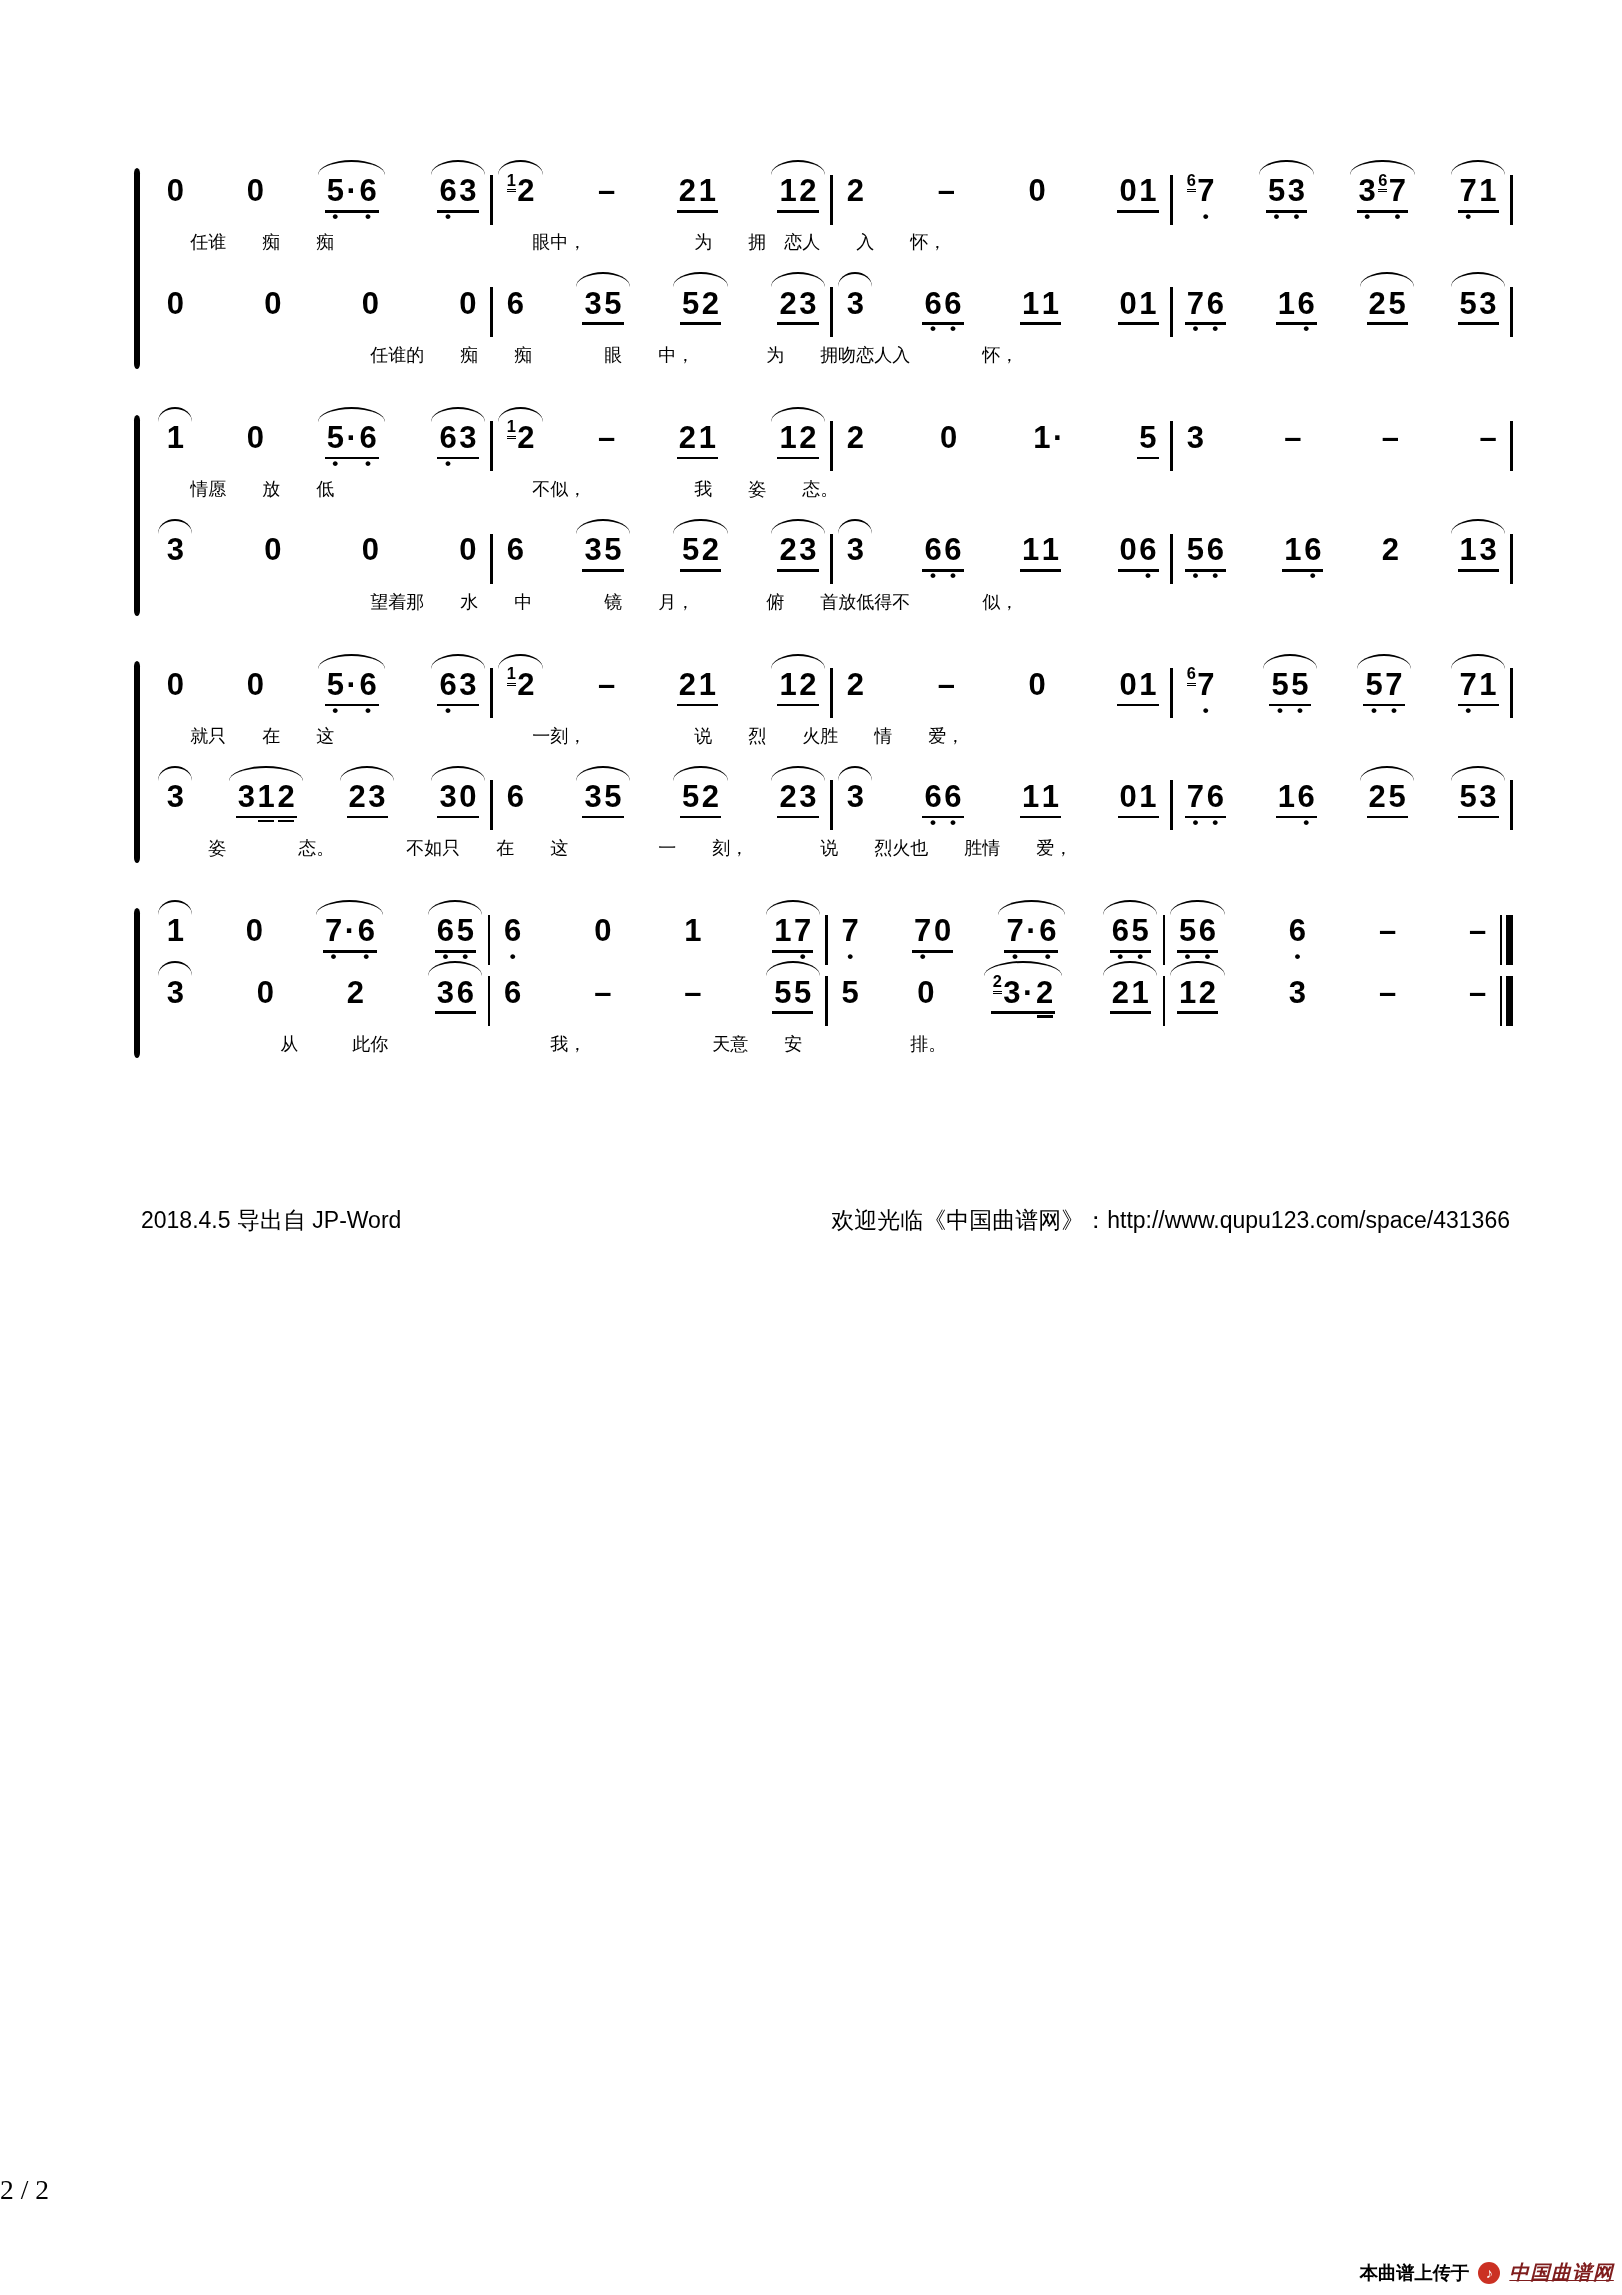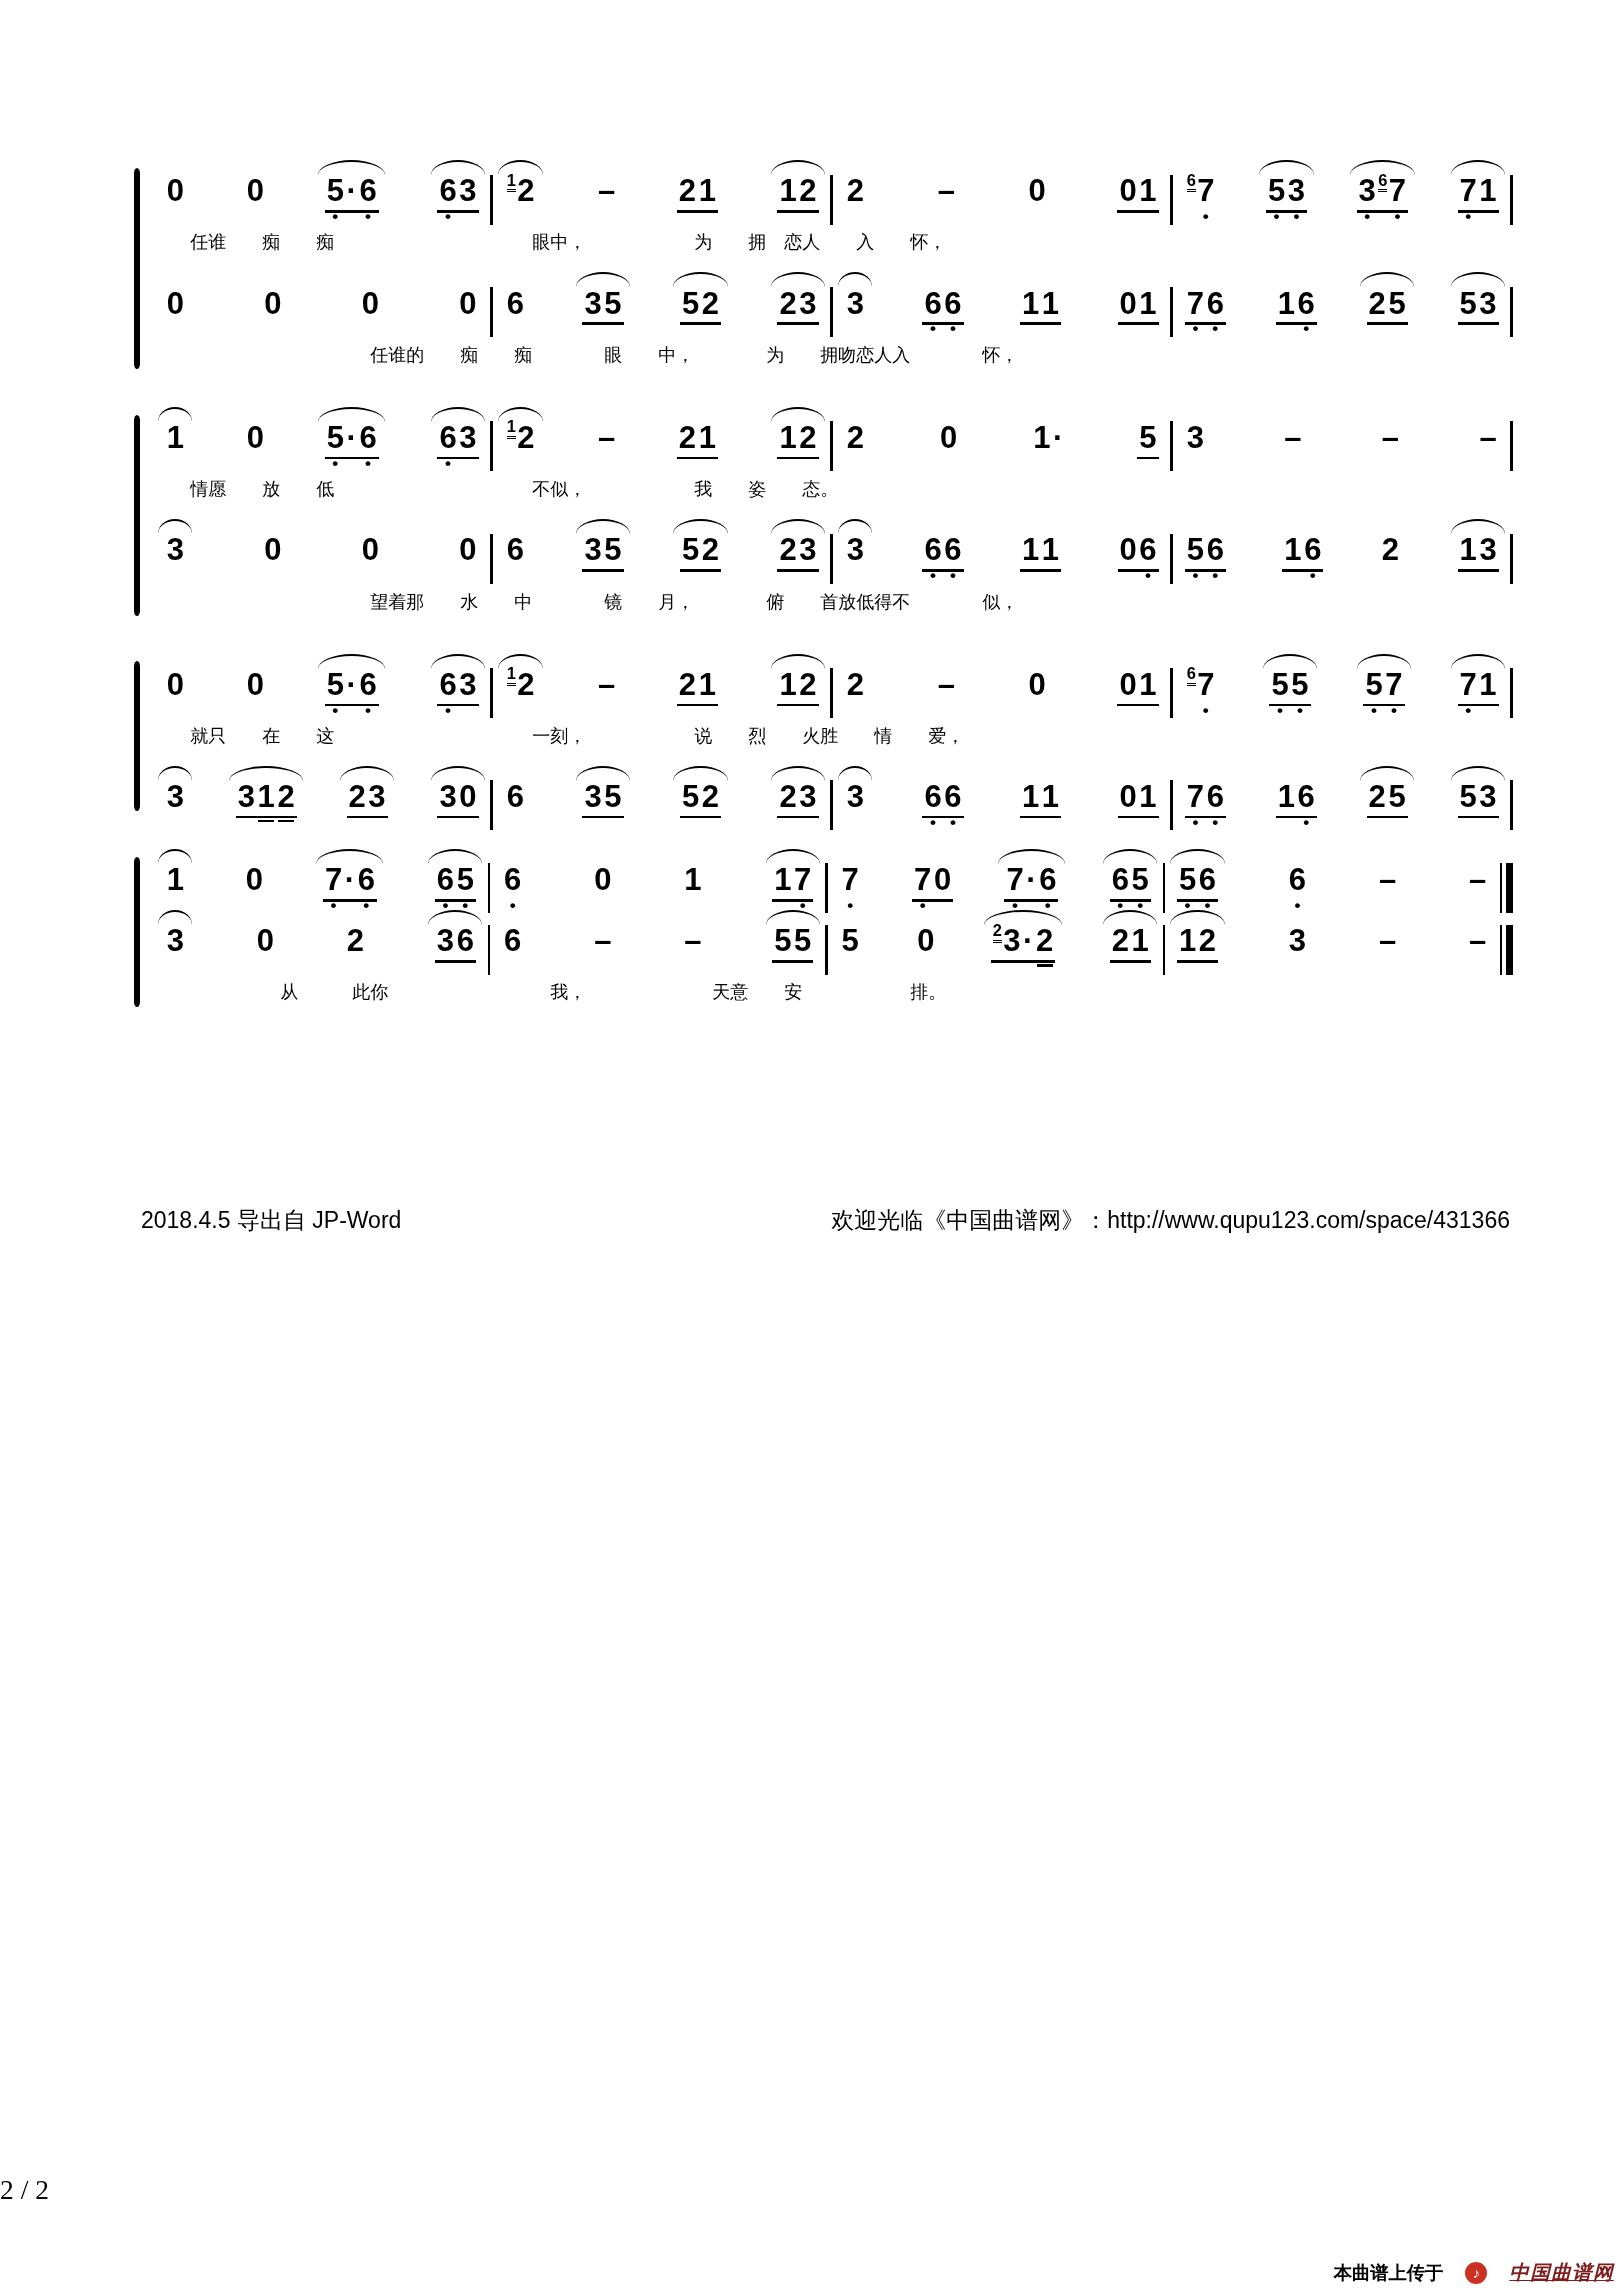--- a/index.html
+++ b/index.html
@@ -25,21 +25,21 @@
   .note.grace .dg{font-size:16.4px;line-height:18.3px;border-bottom:3.3px double #000;padding-bottom:0.7px;}
   .arc{position:absolute;left:-5.2px;right:-5.2px;top:-3.9px;height:13px;
        border-top:2.6px solid #000;border-radius:50% 50% 0 0/100% 100% 0 0;}
   .lyrics{font-family:"Liberation Serif",serif;font-size:18px;line-height:33px;
           white-space:pre;margin:1.3px 0 17px 1.3px;}
   .footer{position:absolute;left:141px;top:1205px;width:1369px;display:flex;
           justify-content:space-between;font-size:23px;font-weight:normal;}
   .pagenum{position:absolute;left:0;top:2174px;width:100%;text-align:left;
            font-family:"Liberation Serif",serif;font-size:27.5px;}
   .watermark{position:absolute;right:9.2px;top:2259px;display:flex;align-items:center;
-             gap:22px;font-size:18.3px;font-weight:bold;}
+             gap:9px;font-size:18.3px;font-weight:bold;}
   .wm-logo{display:inline-flex;width:22px;height:22px;border-radius:50%;
            color:#fff;align-items:center;justify-content:center;font-size:14.4px;}
   .wm-site{font-style:italic;font-size:19.6px;letter-spacing:1.3px;}
 </style>
 </head>
 <body>
 
 <div class="page">
   <div class="music">
       <div class="system">
@@ -1206,20 +1206,21 @@
                 <div class="note">
                   <div class="up"></div>
                   <div class="dg">3</div>
                   <div class="dn"></div>
                 </div>
                 <div class="beam"></div>
               </div>
             </div>
             <div class="bar"></div>
           </div>
+          <div class="lyrics">　　　姿　　　　态。　　　　不如只　　在　　这　　　　　一　　刻，　　　　说　　烈火也　　胜情　　爱，</div>
         </div>
       </div>
       <div class="system">
         <div class="brace"></div>
         <div class="sys-body">
           <div class="notes-row">
             <div class="measure">
               <div class="grp">
                 <div class="arc"></div>
                 <div class="note">

